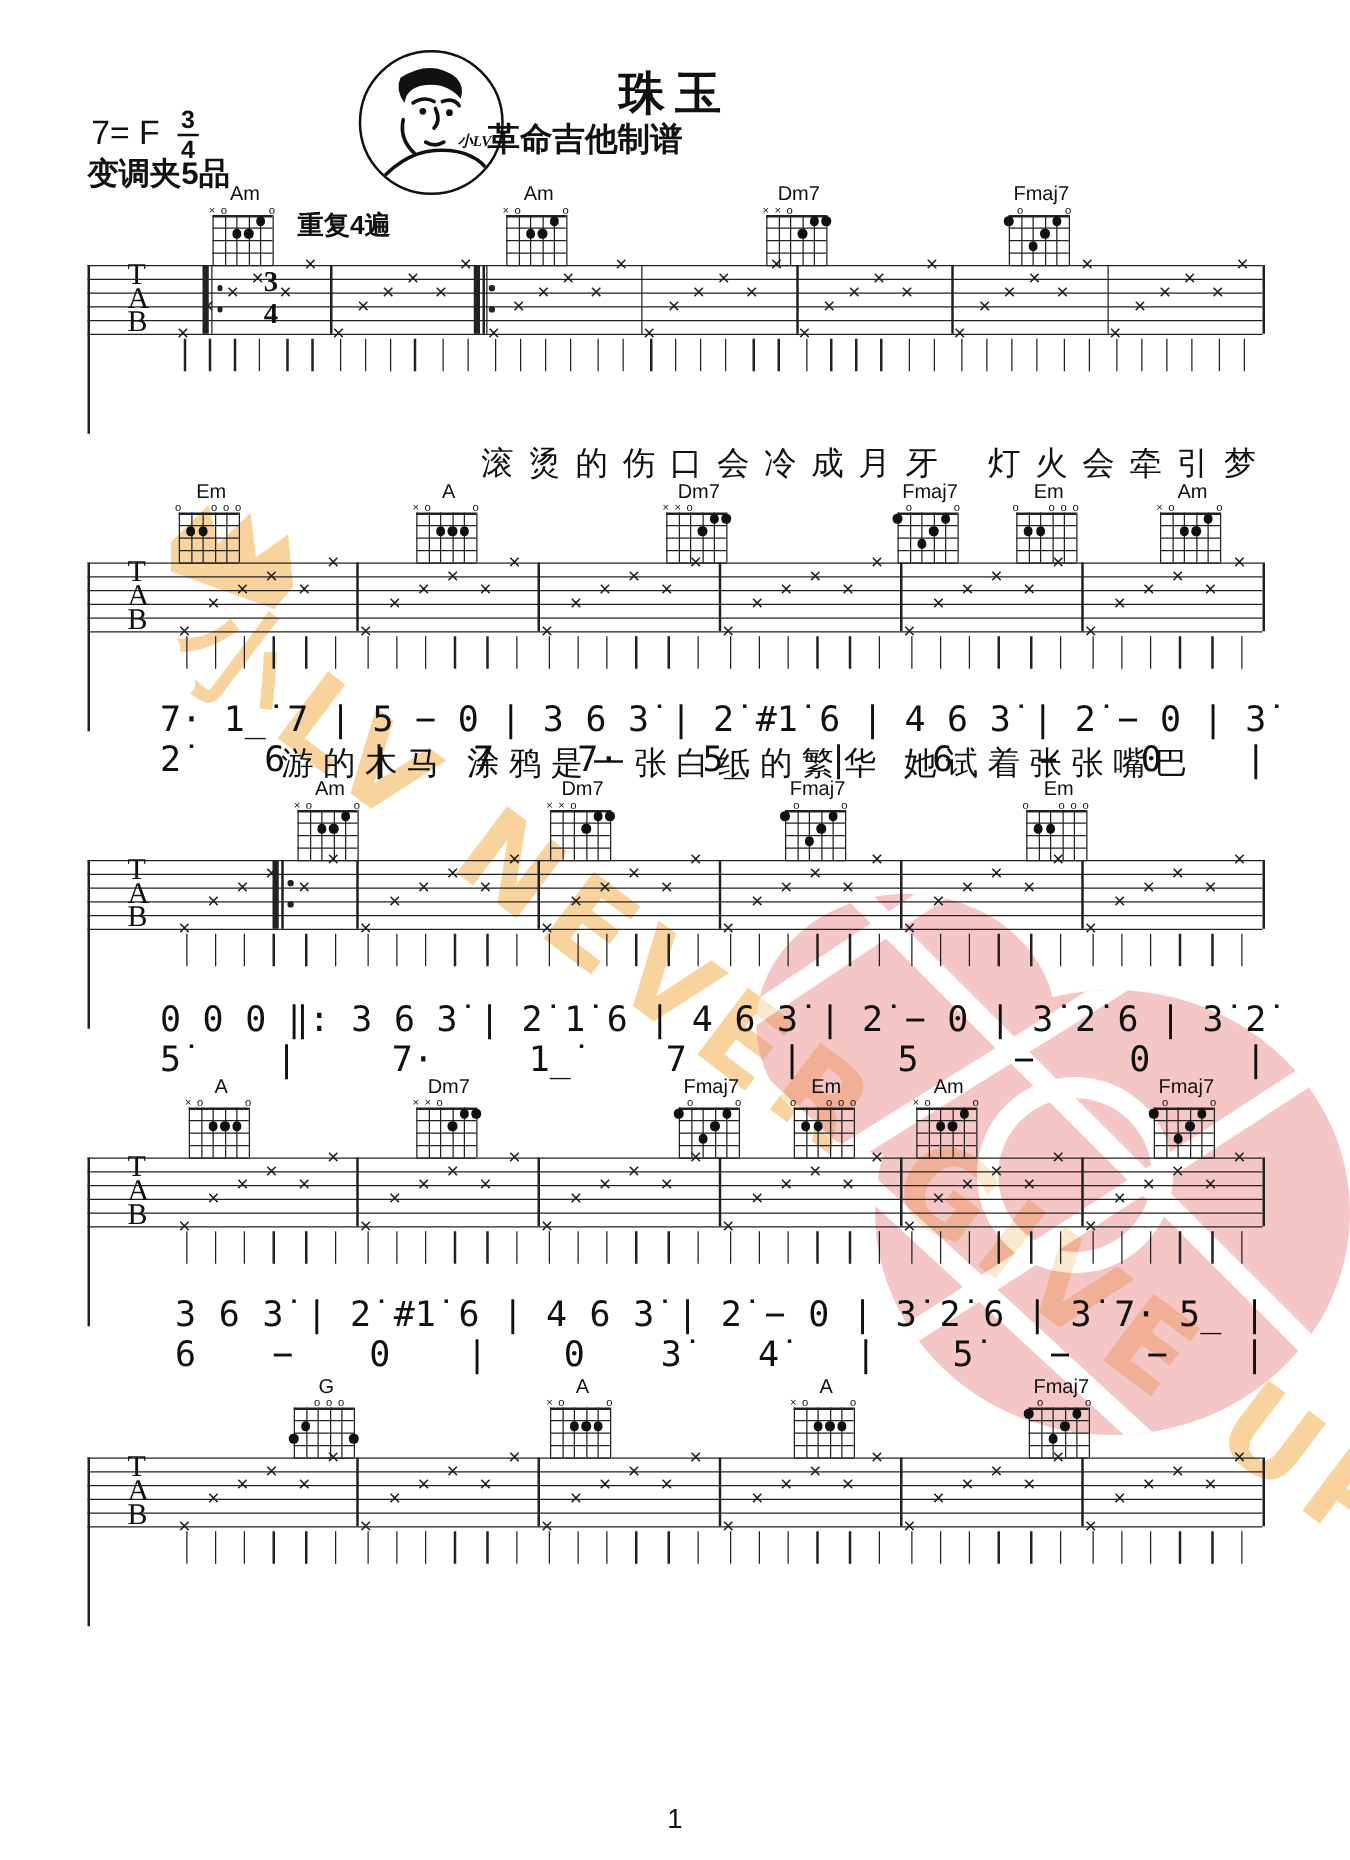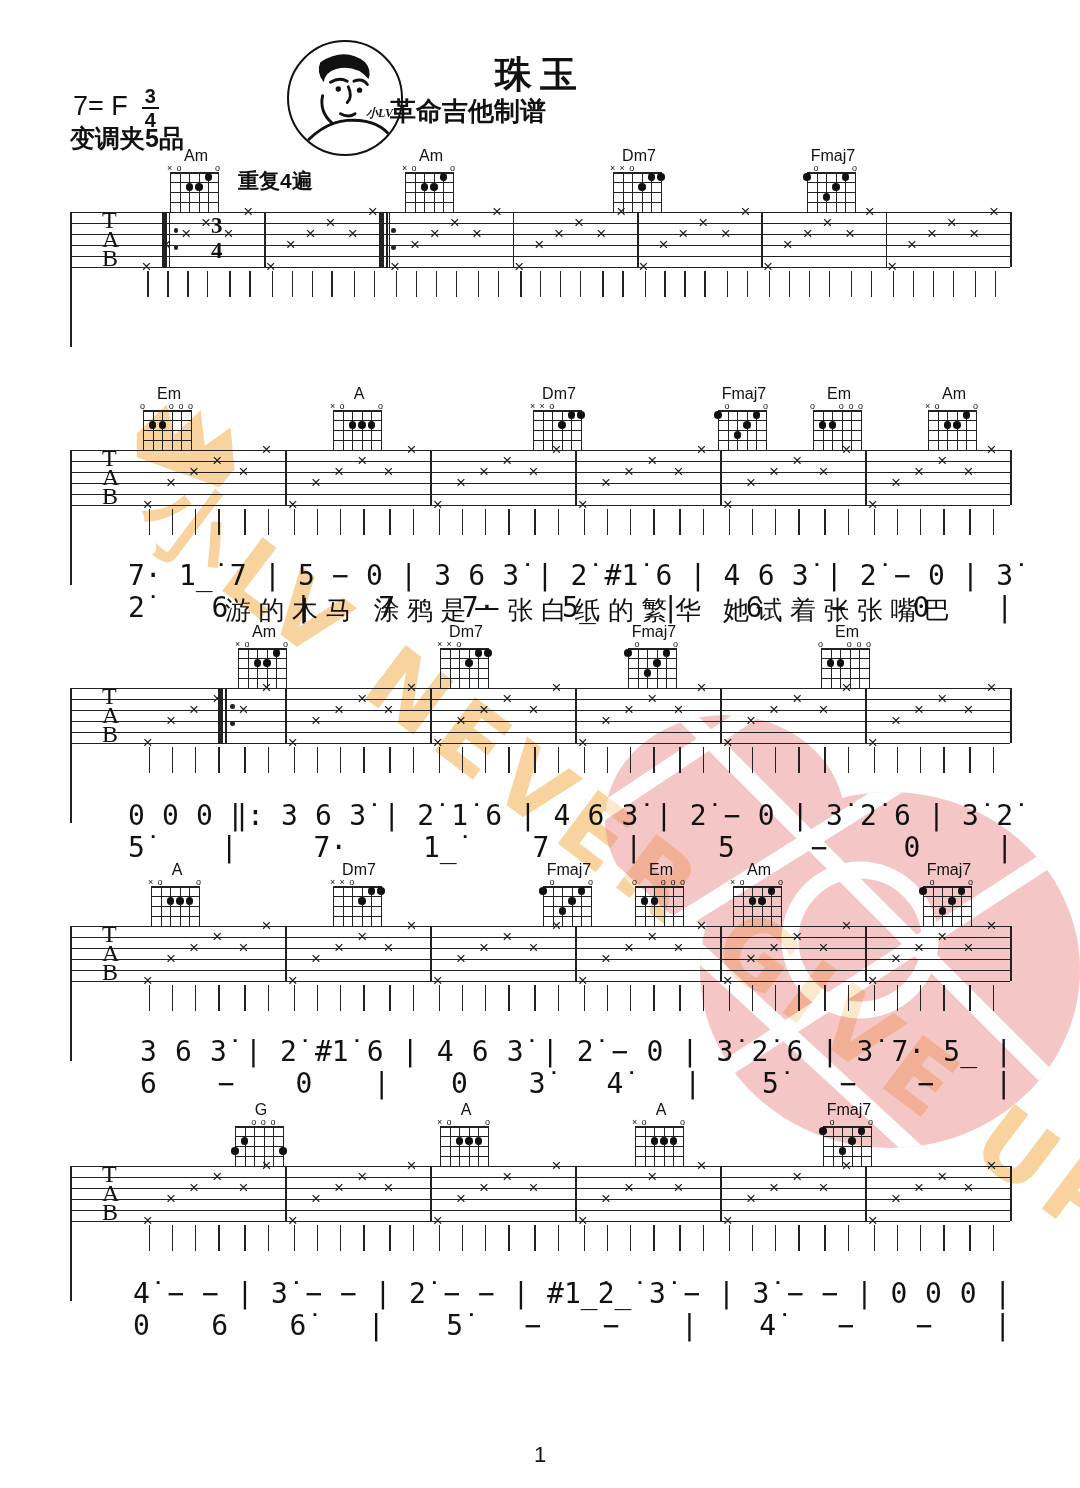--- a/index.html
+++ b/index.html
@@ -1074,20 +1074,20 @@
         <div class="ch" style="top: 44px;"></div>
         <div class="ch" style="top: 54px;"></div>
         <div class="ch" style="top: 64px;"></div>
         <div class="dot" style="left: -0.7px; top: 25.3px;"></div>
         <div class="dot" style="left: 37.7px; top: 25.3px;"></div>
         <div class="dot" style="left: 28.1px; top: 35.3px;"></div>
         <div class="dot" style="left: 18.5px; top: 45.3px;"></div>
       </div>
     </div>
 
+  <div class="lyr ll1">滚 烫 的 伤 口 会 冷 成 月 牙&nbsp;&nbsp;&nbsp;&nbsp;灯 火 会 牵 引 梦</div>
   <div class="notes nl2">7· 1̲̇ 7 | 5 − 0 | 3 6 3̇ | 2̇ #1̇ 6 | 4 6 3̇ | 2̇ − 0 | 3̇ 2̇ 6 | 7 7· 5̲ | 6 − 0 |</div>
   <div class="lyr ll2">游&nbsp;的 木&nbsp;马&nbsp;&nbsp;&nbsp;涂 鸦 是&nbsp;一&nbsp;张 白&nbsp;纸 的 繁&nbsp;华&nbsp;&nbsp;&nbsp;她 试 着&nbsp;张 张&nbsp;嘴 巴</div>
   <div class="notes nl3">0 0 0 ‖: 3 6 3̇ | 2̇ 1̇ 6 | 4 6 3̇ | 2̇ − 0 | 3̇ 2̇ 6 | 3̇ 2̇ 5̇ | 7· 1̲̇ 7 | 5 − 0 |</div>
   <div class="notes nl4">3 6 3̇ | 2̇ #1̇ 6 | 4 6 3̇ | 2̇ − 0 | 3̇ 2̇ 6 | 3̇ 7· 5̲ | 6 − 0 | 0 3̇ 4̇ | 5̇ − − |</div>
-  <div class="notes nl5">4̇ − − | 3̇ − − | 2̇ − − | #1̲̇2̲̇ 3̇ − | 3̇ − − | 0 0 0 | 0 6 6̇ | 5̇ − − | 4̇ − − |</div>
 
   <div class="pageno">1</div>
 </div>
 
 </body></html>

